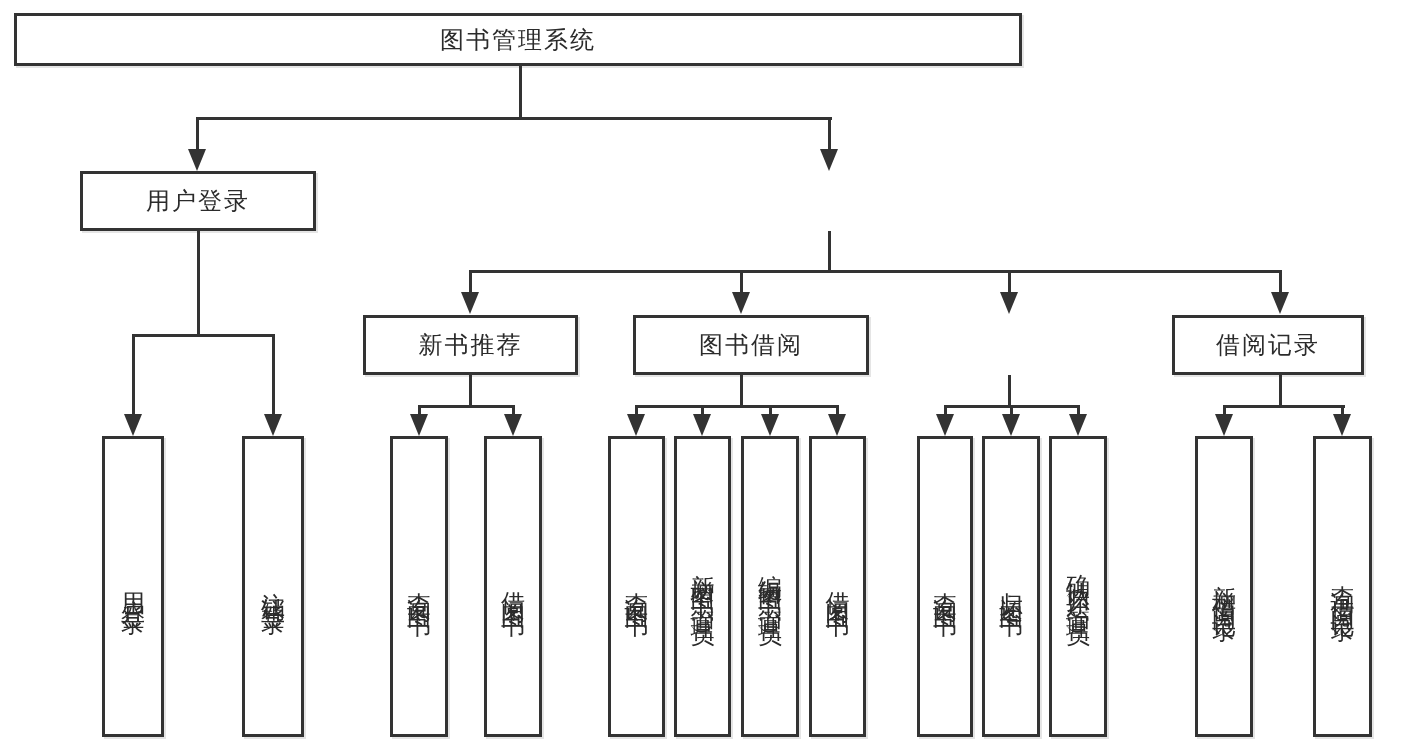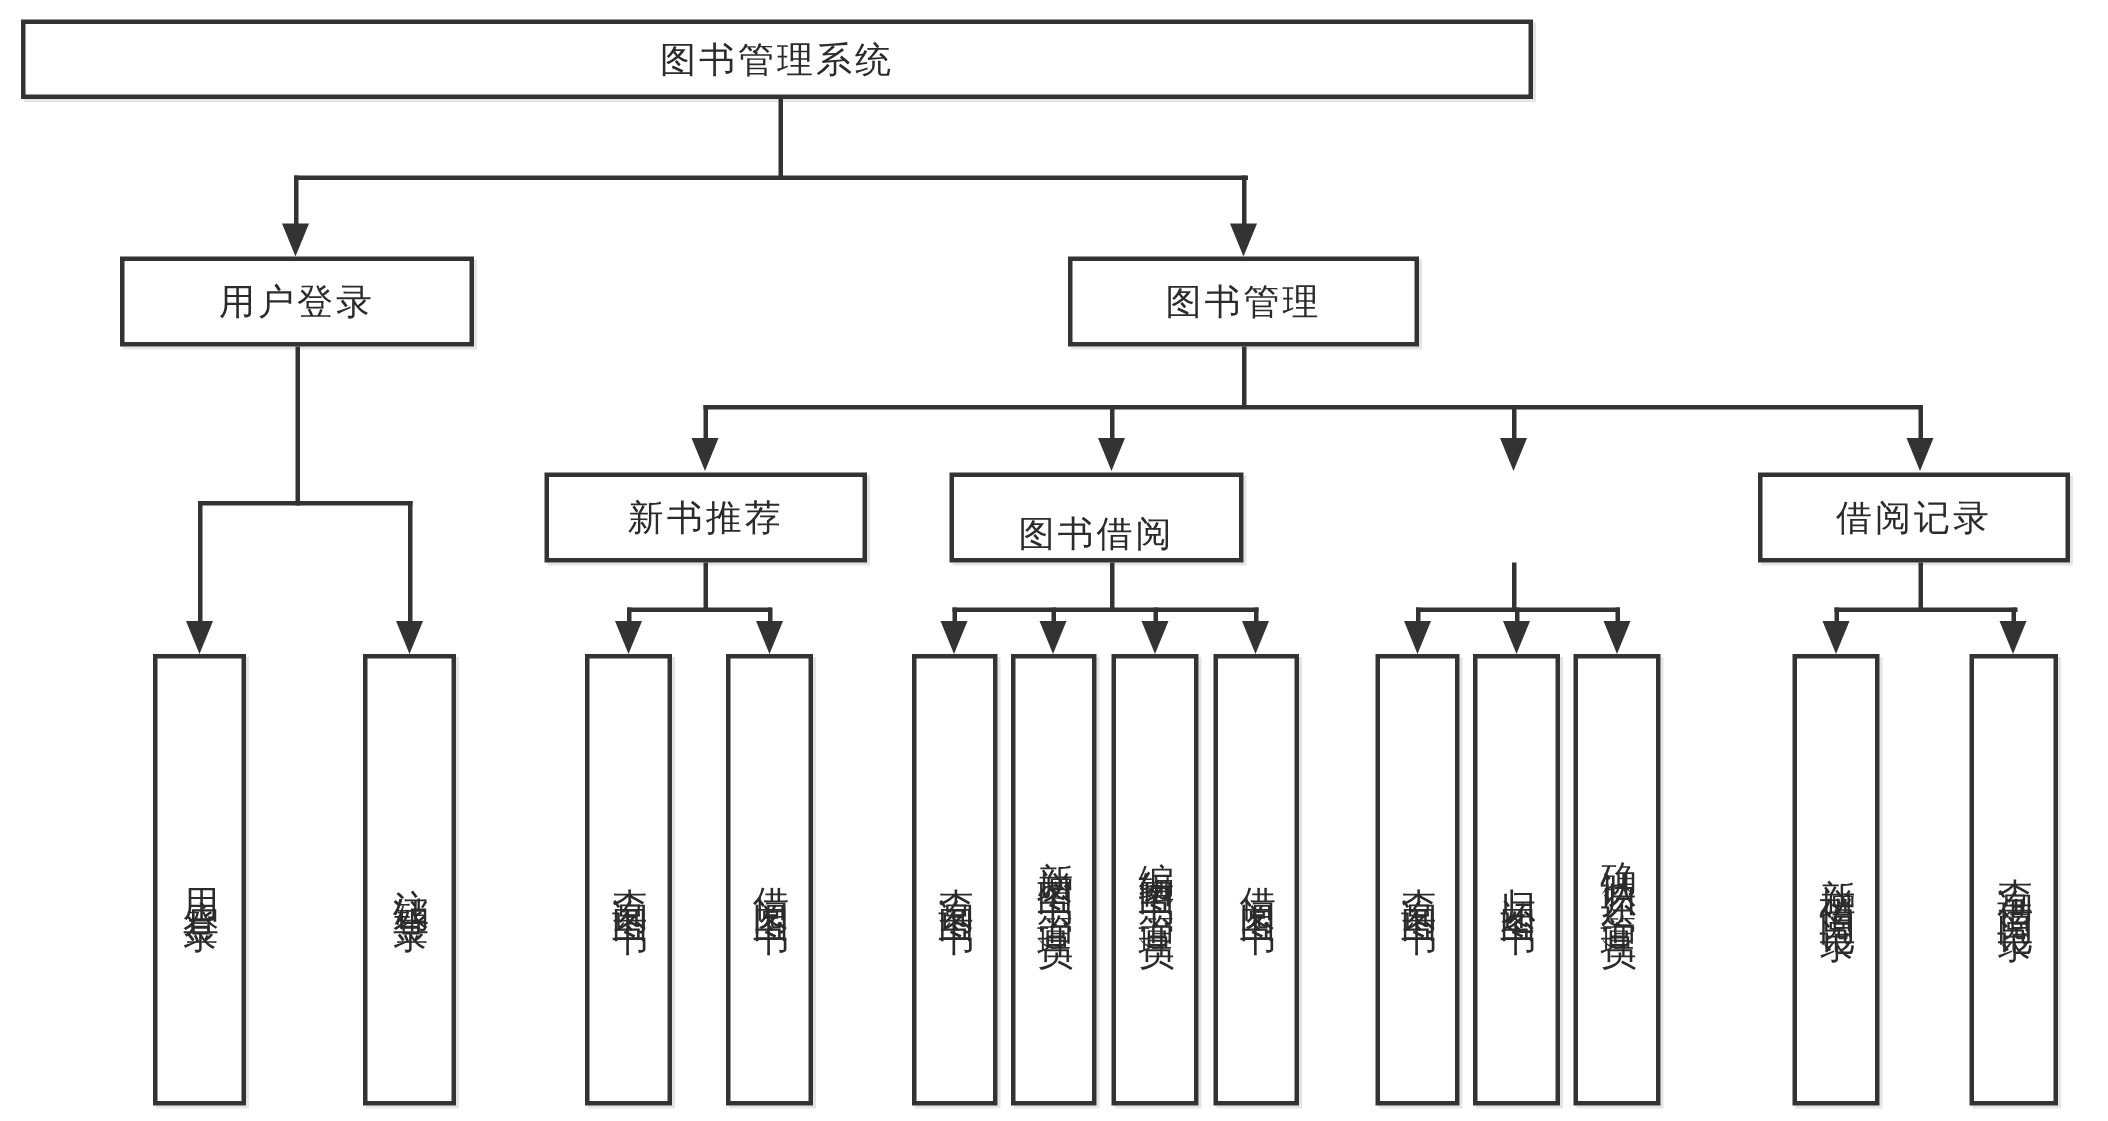--- a/index.html
+++ b/index.html
@@ -69,23 +69,20 @@
   <div class="line" style="left:519px; top:66px; width:3px; height:54px;"></div>
   <div class="line" style="left:196px; top:117px; width:636px; height:3px;"></div>
   <div class="line" style="left:196px; top:117px; width:3px; height:33px;"></div>
   <div class="arrow" style="left:188px; top:149px;"></div>
   <div class="line" style="left:828px; top:117px; width:3px; height:33px;"></div>
   <div class="arrow" style="left:820px; top:149px;"></div>
 
   <div class="node h" style="left:80px; top:171px; width:236px; height:60px;">
     <span>用户登录</span>
   </div>
-  <div class="node h" style="left:712px; top:171px; width:234px; height:60px;">
-    <span>图书管理</span>
-  </div>
 
   <div class="line" style="left:197px; top:231px; width:3px; height:106px;"></div>
   <div class="line" style="left:132px; top:334px; width:143px; height:3px;"></div>
   <div class="line" style="left:132px; top:334px; width:3px; height:81px;"></div>
   <div class="arrow" style="left:124px; top:414px;"></div>
   <div class="line" style="left:272px; top:334px; width:3px; height:81px;"></div>
   <div class="arrow" style="left:264px; top:414px;"></div>
 
   <div class="line" style="left:828px; top:231px; width:3px; height:41px;"></div>
   <div class="line" style="left:469px; top:270px; width:813px; height:3px;"></div>
@@ -94,24 +91,24 @@
   <div class="line" style="left:740px; top:270px; width:3px; height:23px;"></div>
   <div class="arrow" style="left:732px; top:292px;"></div>
   <div class="line" style="left:1008px; top:270px; width:3px; height:23px;"></div>
   <div class="arrow" style="left:1000px; top:292px;"></div>
   <div class="line" style="left:1279px; top:270px; width:3px; height:23px;"></div>
   <div class="arrow" style="left:1271px; top:292px;"></div>
 
   <div class="node h" style="left:363px; top:315px; width:215px; height:60px;">
     <span>新书推荐</span>
   </div>
-  <div class="node h" style="left:633px; top:315px; width:196px; height:60px;align-items:flex-end;">
+  <div class="node h" style="left:633px; top:315px; width:236px; height:60px;">
     <span>图书借阅</span>
   </div>
-  <div class="node h" style="left:1172px; top:315px; width:208px; height:60px;">
+  <div class="node h" style="left:1172px; top:315px; width:192px; height:60px;">
     <span>借阅记录</span>
   </div>
 
   <div class="line" style="left:469px; top:375px; width:3px; height:32px;"></div>
   <div class="line" style="left:418px; top:405px; width:96px; height:3px;"></div>
   <div class="line" style="left:418px; top:405px; width:3px; height:11px;"></div>
   <div class="arrow" style="left:410px; top:414px;"></div>
   <div class="line" style="left:512px; top:405px; width:3px; height:11px;"></div>
   <div class="arrow" style="left:504px; top:414px;"></div>
 

